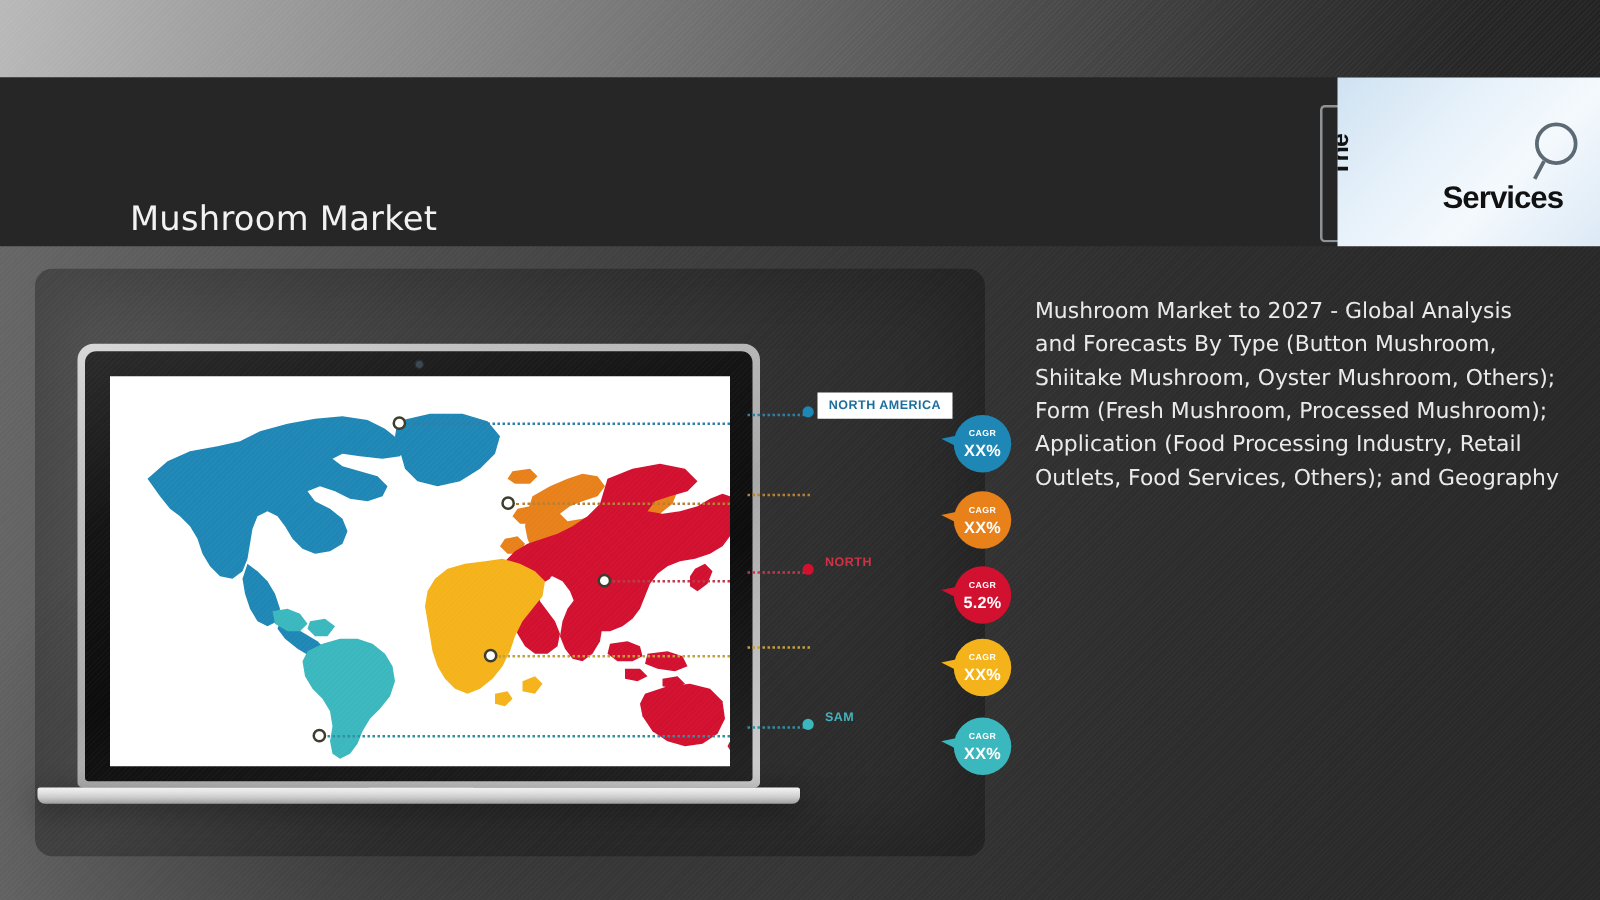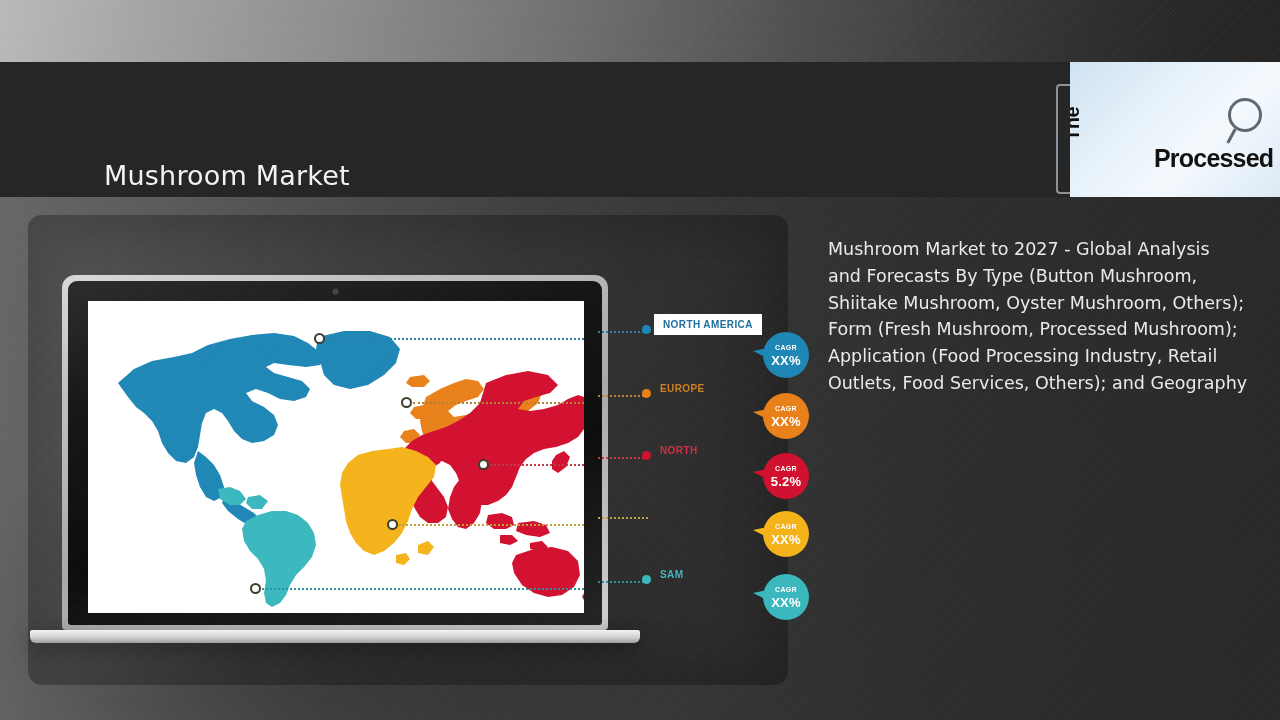--- a/index.html
+++ b/index.html
@@ -187,21 +187,21 @@
 
 <div class="header-band">
   <div class="page-title">Mushroom Market</div>
 </div>
 
 <div class="logo-frame"></div>
 
 <div class="logo-box">
   <div class="logo-inner">
     <span class="logo-the">The</span>
-    <span class="logo-partners">Processed</span>
+    <span class="logo-partners">Services</span>
     <span class="logo-loop"></span>
     <span class="logo-loop-handle"></span>
   </div>
 </div>
 
 <div class="stage">
   <div class="stage-panel"></div>
 
   <div class="laptop">
     <div class="laptop-lid">
@@ -331,24 +331,20 @@
   </div>
   <div class="pin" style="left:113px; top:135px; color:#1f87b5;">
     <span class="pin-tail"></span>
     <span class="pin-body" style="background:#1f87b5;"></span>
     <span class="pin-text">
       <span class="pin-cagr">CAGR</span>
       <span class="pin-val">XX%</span>
     </span>
   </div>
 
-  <div class="legend-row" style="top:184px;">
-    <span class="legend-bullet" style="background:#e8811a;"></span>
-    <span class="legend-label" style="color:#d0801f;">EUROPE</span>
-  </div>
   <div class="pin" style="left:113px; top:196px; color:#e8811a;">
     <span class="pin-tail"></span>
     <span class="pin-body" style="background:#e8811a;"></span>
     <span class="pin-text">
       <span class="pin-cagr">CAGR</span>
       <span class="pin-val">XX%</span>
     </span>
   </div>
 
   <div class="legend-row" style="top:246px;">

